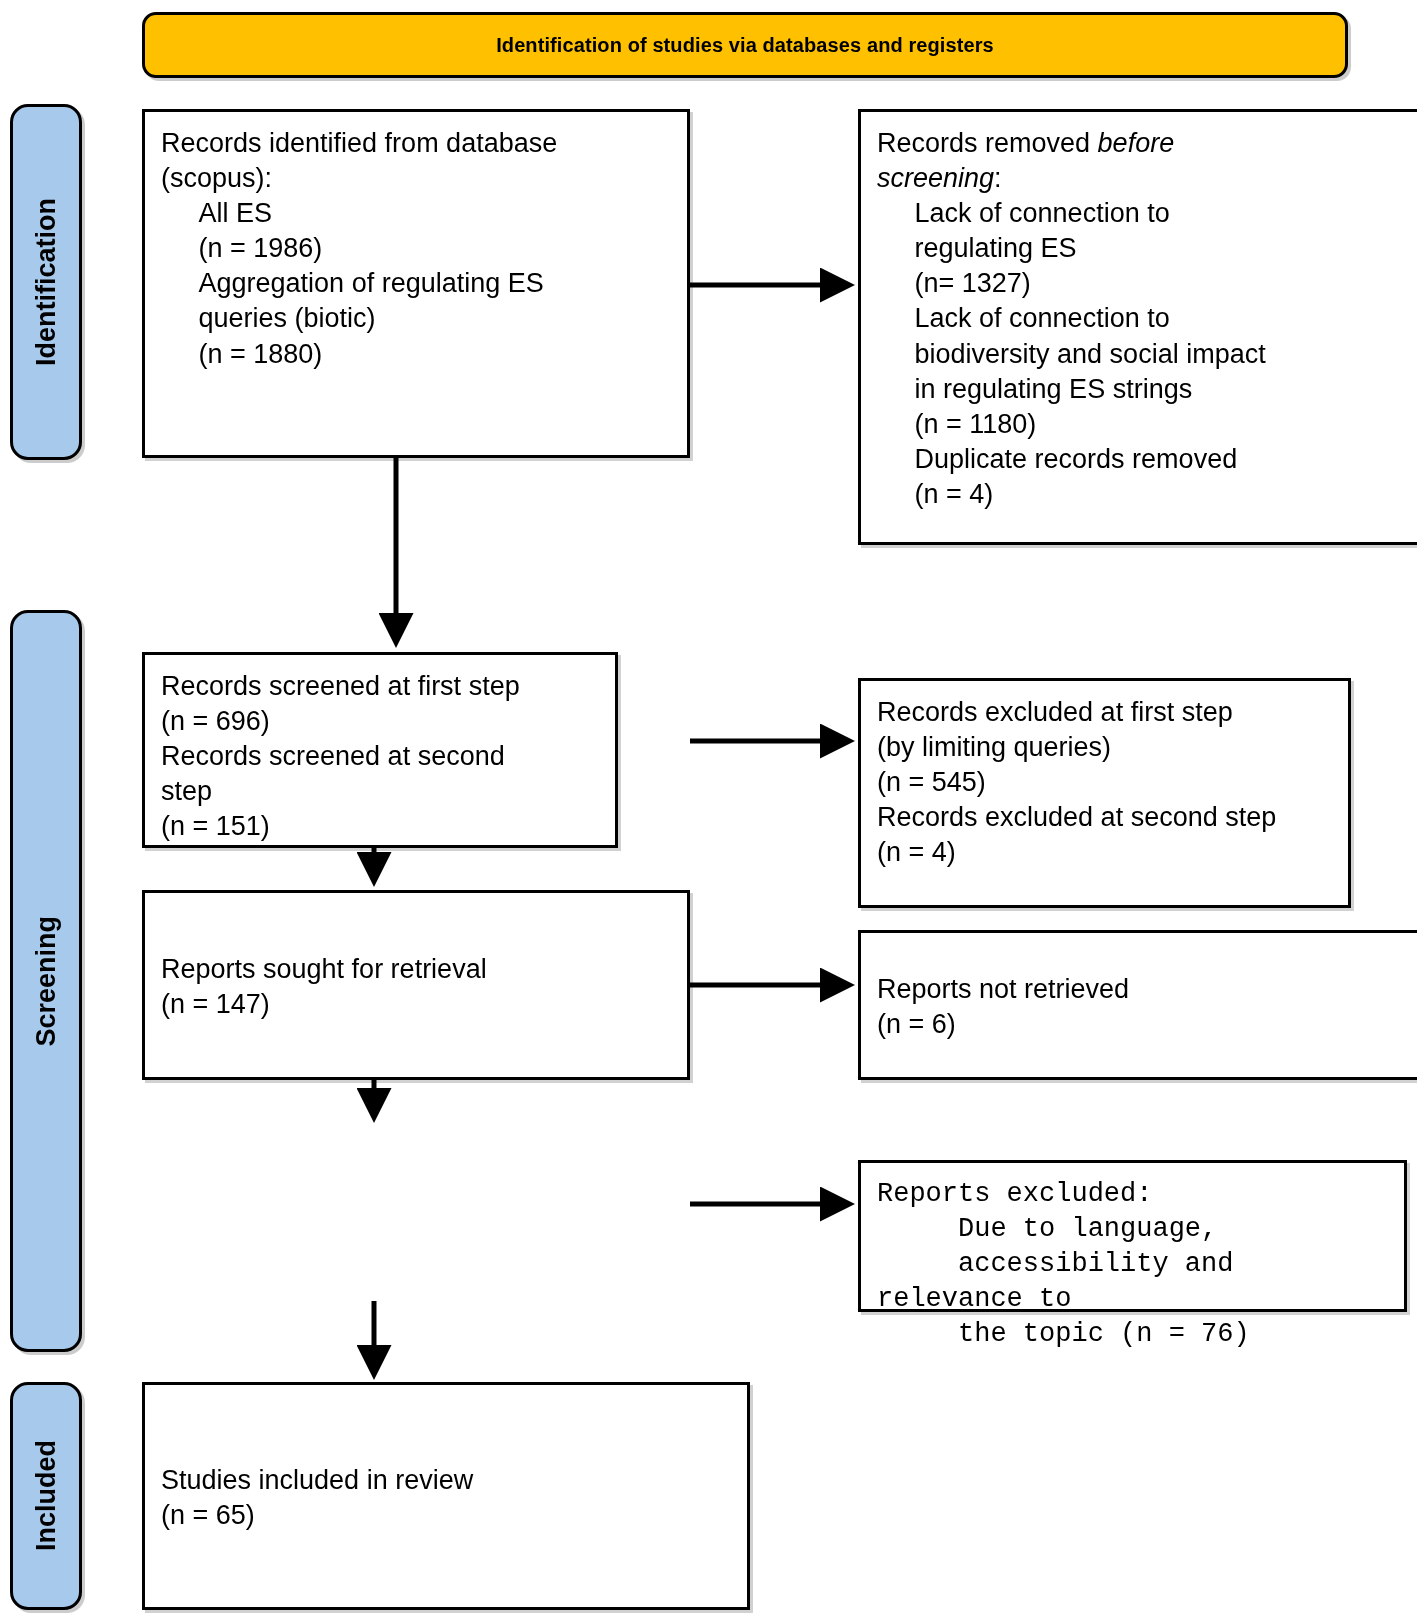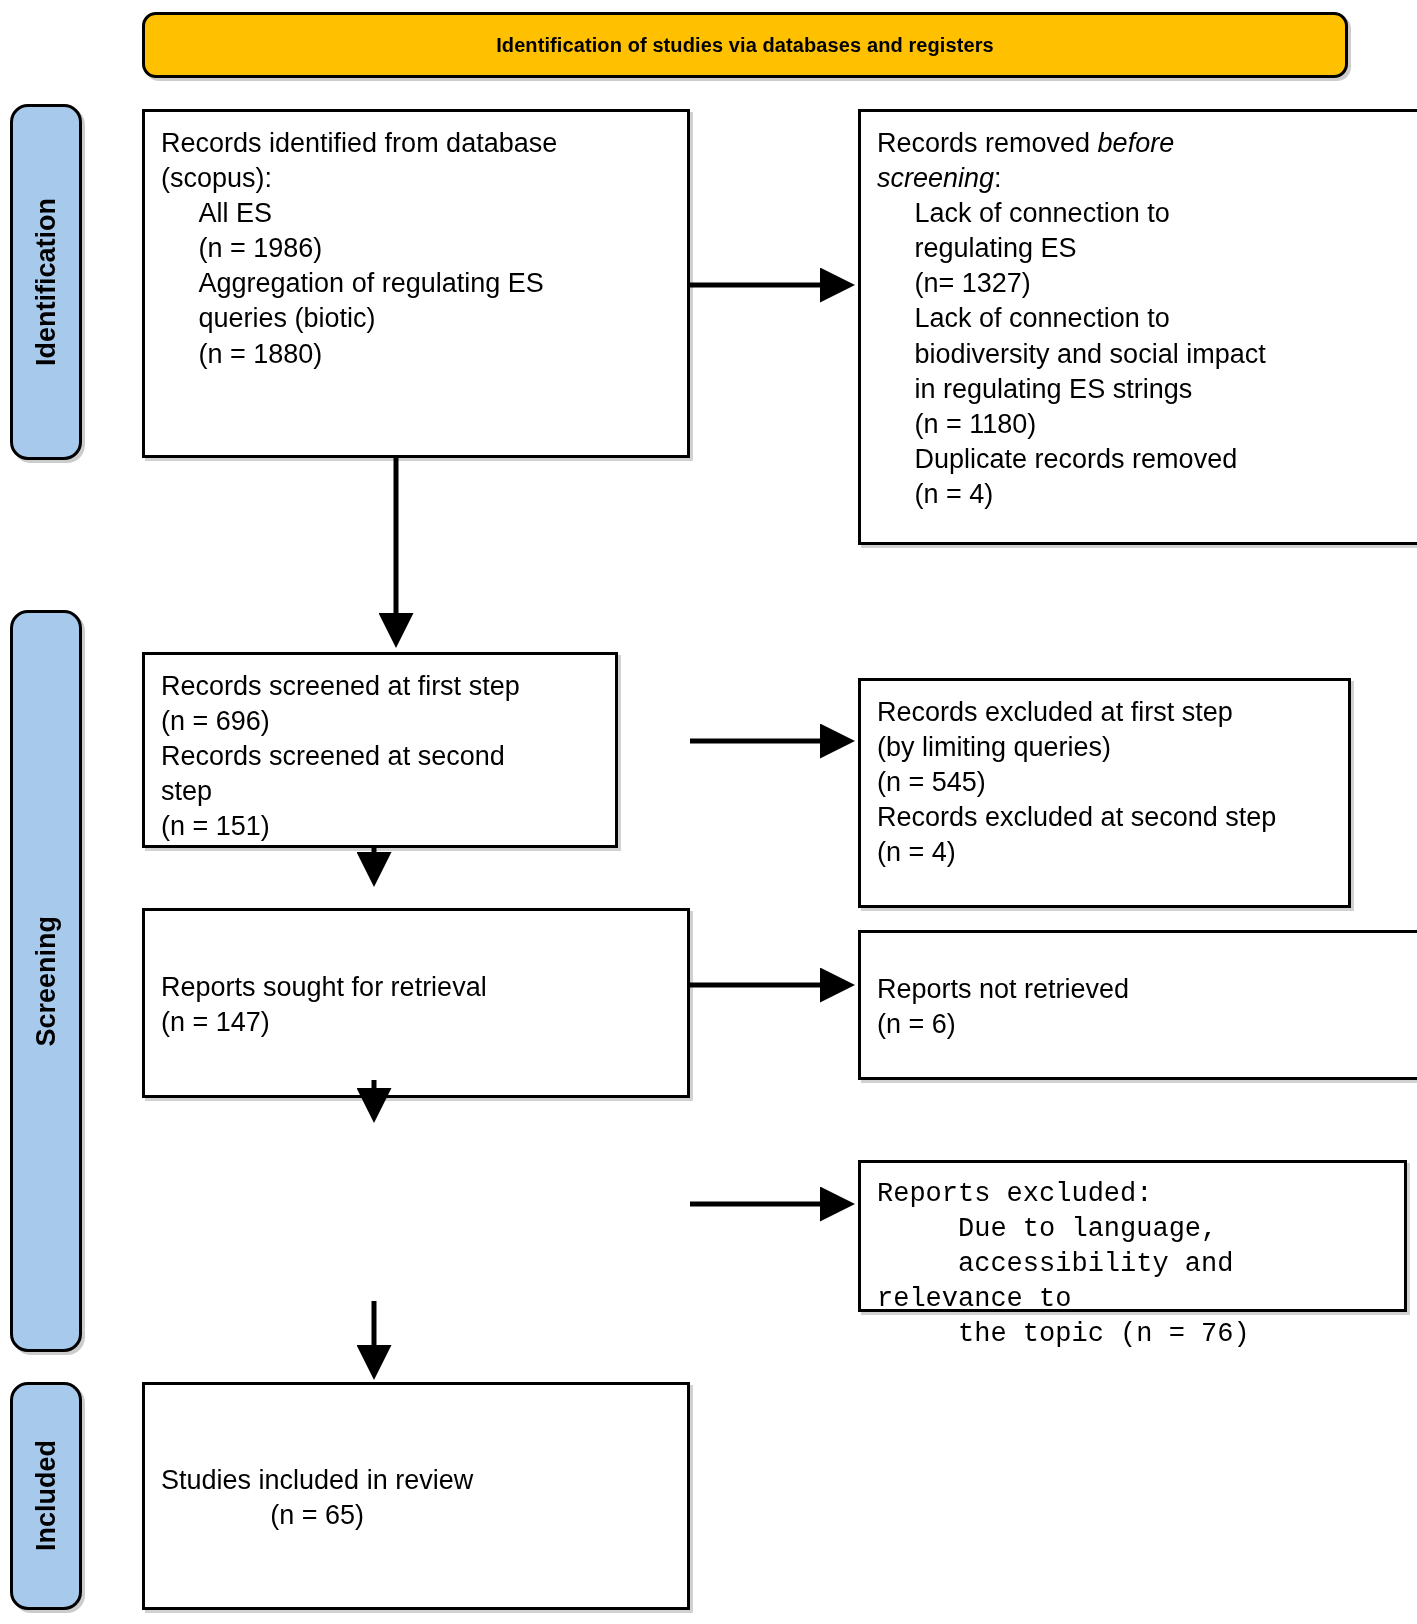--- a/index.html
+++ b/index.html
@@ -70,23 +70,23 @@
     font-size: 27px;
     line-height: 1.30;
     color: #000;
     white-space: pre-wrap;
   }
   .box-text .ital { font-style: italic; }
 
   
   #box-identified      { left: 142px; top: 109px;  width: 548px; height: 349px; }
   #box-screened        { left: 142px; top: 652px;  width: 476px; height: 196px; }
-  #box-sought          { left: 142px; top: 890px;  width: 548px; height: 190px; margin-top: 18px; }
+  #box-sought          { left: 142px; top: 890px;  width: 548px; height: 190px; }
   #box-assessed        { left: 142px; top: 1125px; width: 548px; height: 176px; }
-  #box-included        { left: 142px; top: 1382px; width: 548px; height: 228px; text-align: center; }
+  #box-included        { left: 142px; top: 1382px; width: 608px; height: 228px; }
 
   
   #box-removed         { left: 858px; top: 109px;  width: 641px; height: 436px; }
   #box-excluded-first  { left: 858px; top: 678px;  width: 493px; height: 230px; }
   #box-not-retrieved   { left: 858px; top: 930px;  width: 630px; height: 150px; }
   #box-excluded-reports{ left: 858px; top: 1160px; width: 549px; height: 152px; font-family: Liberation Mono, monospace; }
 
   
   .vcenter { display: flex; align-items: center; }
 

